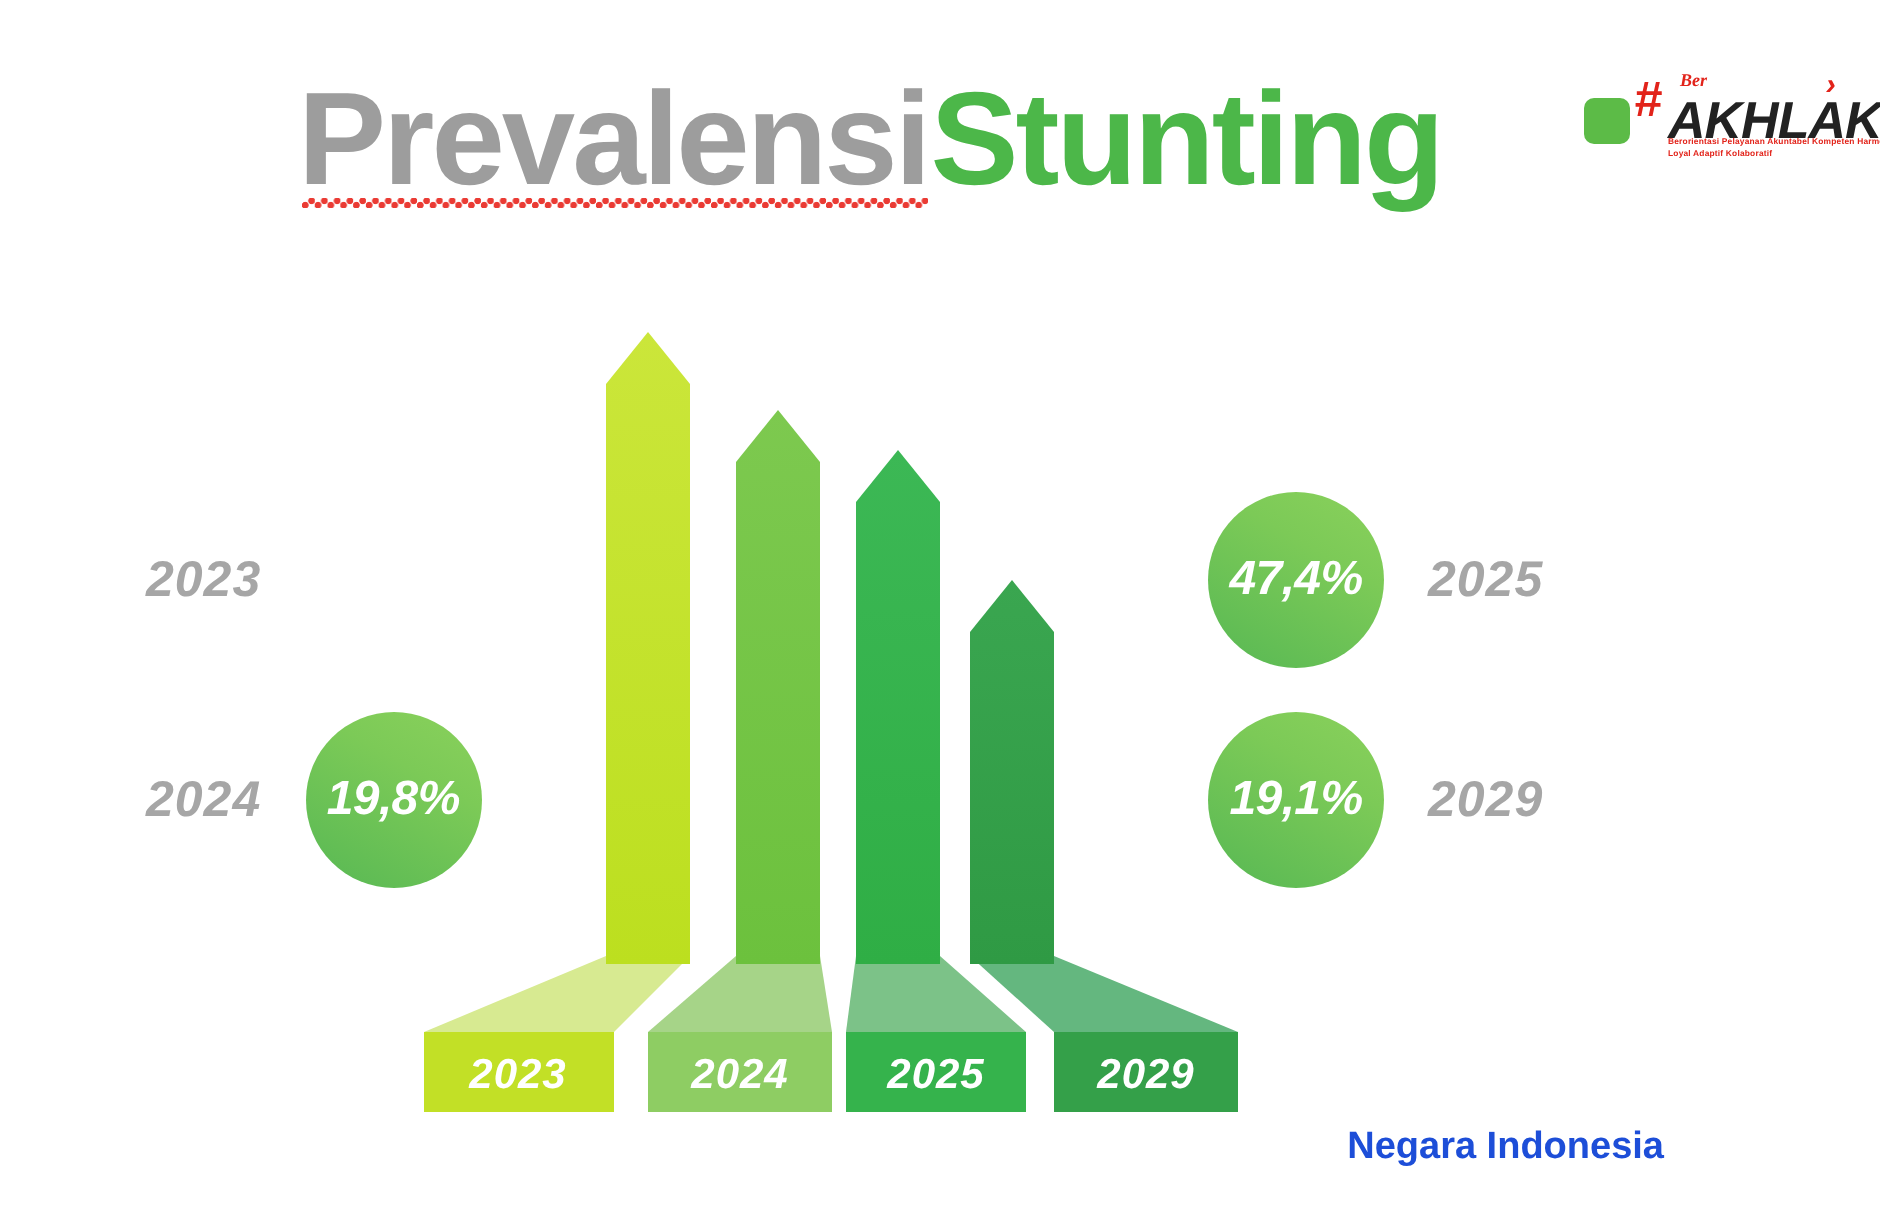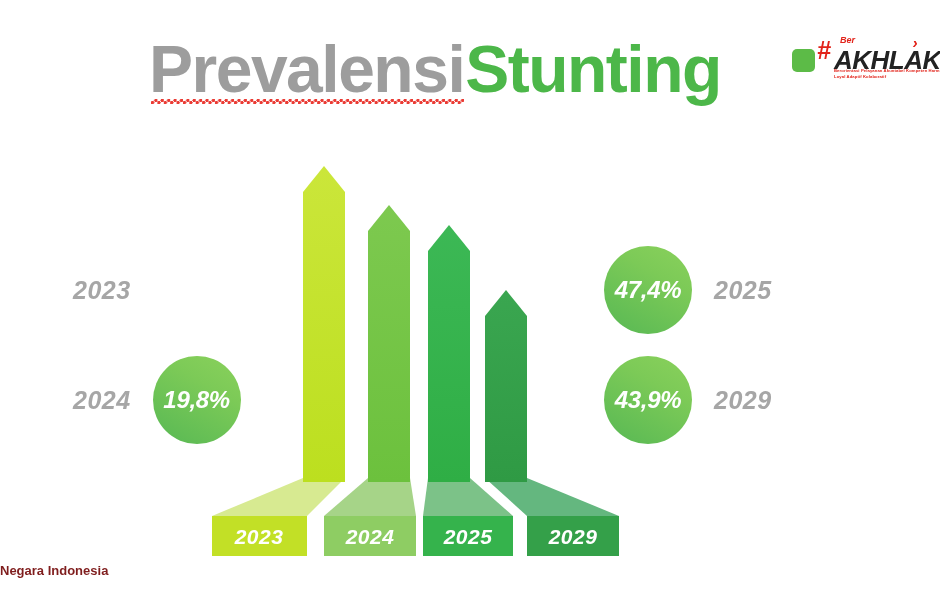--- a/index.html
+++ b/index.html
@@ -88,20 +88,21 @@
   }
   .logo-ber {
     position: absolute;
     left: 23px;
     top: 2px;
     font-size: 9px;
     font-weight: bold;
     color: #e2231a;
     font-style: italic;
     line-height: 1;
+    font-family: Liberation Serif, serif;
   }
   .logo-akhlak {
     position: absolute;
     left: 17px;
     top: 13px;
     font-size: 26px;
     font-weight: bold;
     color: #222222;
     font-style: italic;
     letter-spacing: -0.5px;
@@ -184,24 +185,24 @@
     fill: #ffffff;
     letter-spacing: 0.5px;
   }
 
   
   .caption {
     position: absolute;
     left: 0;
     top: 563px;
     width: 832px;
-    text-align: left;
-    font-size: 13px;
-    font-weight: bold;
-    color: #7f1d1d;
+    text-align: right;
+    font-size: 19px;
+    font-weight: bold;
+    color: #1d4ed8;
   }
 </style>
 </head>
 <body>
 
 <div class="title-block">
   <span class="title-word title-word-1">Prevalensi</span><span class="title-word title-word-2">Stunting</span>
 </div>
 
 <div class="logo">
@@ -228,21 +229,21 @@
 
 <div class="stat stat-right stat-y1">
   <div class="stat-bubble">
     <span class="stat-value">47,4%</span>
   </div>
   <span class="stat-year">2025</span>
 </div>
 
 <div class="stat stat-right stat-y2">
   <div class="stat-bubble">
-    <span class="stat-value">43,9%</span>
+    <span class="stat-value">19,1%</span>
   </div>
   <span class="stat-year">2029</span>
 </div>
 
 <svg class="chart" viewBox="0 0 940 607">
   <defs>
     <linearGradient id="g0" x1="0" y1="0" x2="0" y2="1">
       <stop offset="0" stop-color="#cbe63a"></stop>
         <stop offset="1" stop-color="#bcdf1f"></stop>
     </linearGradient>

